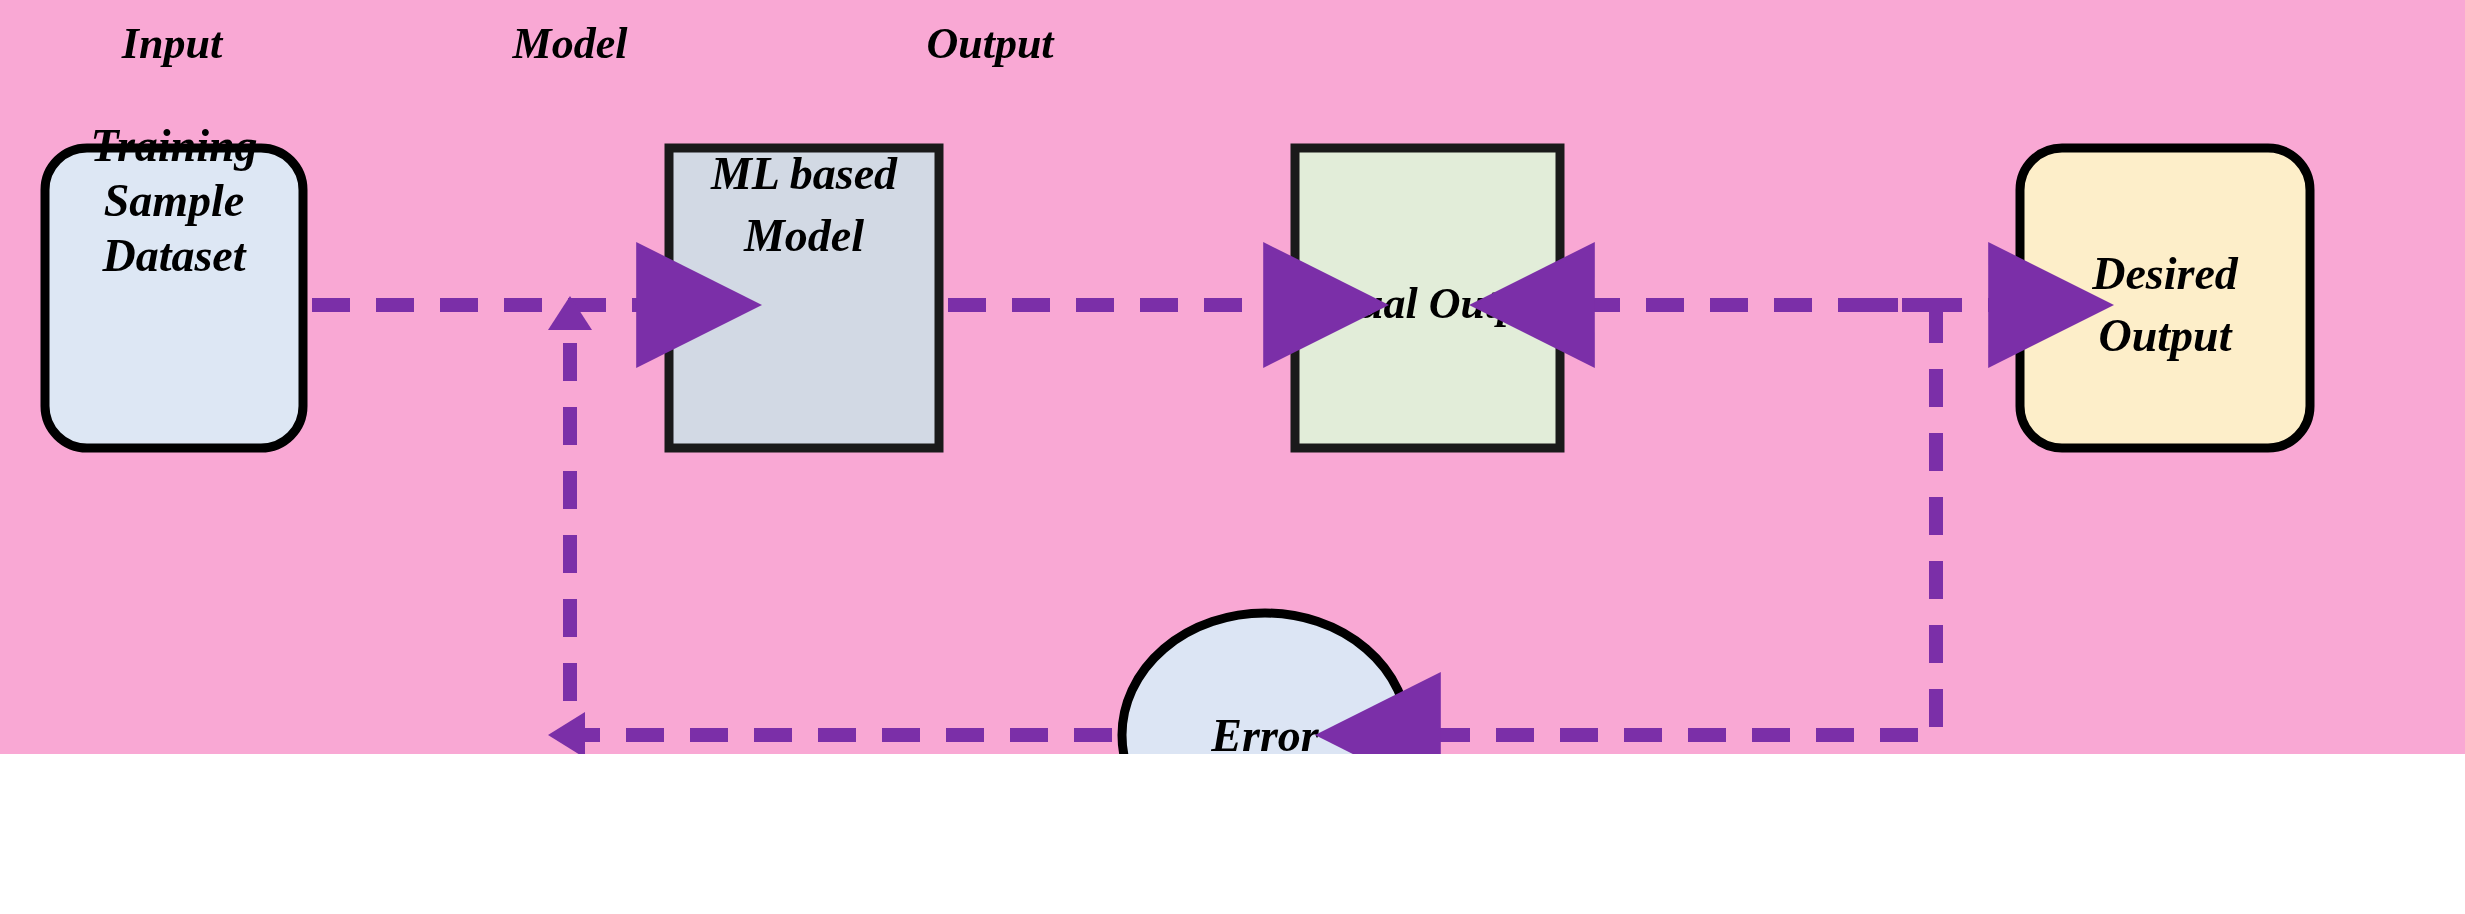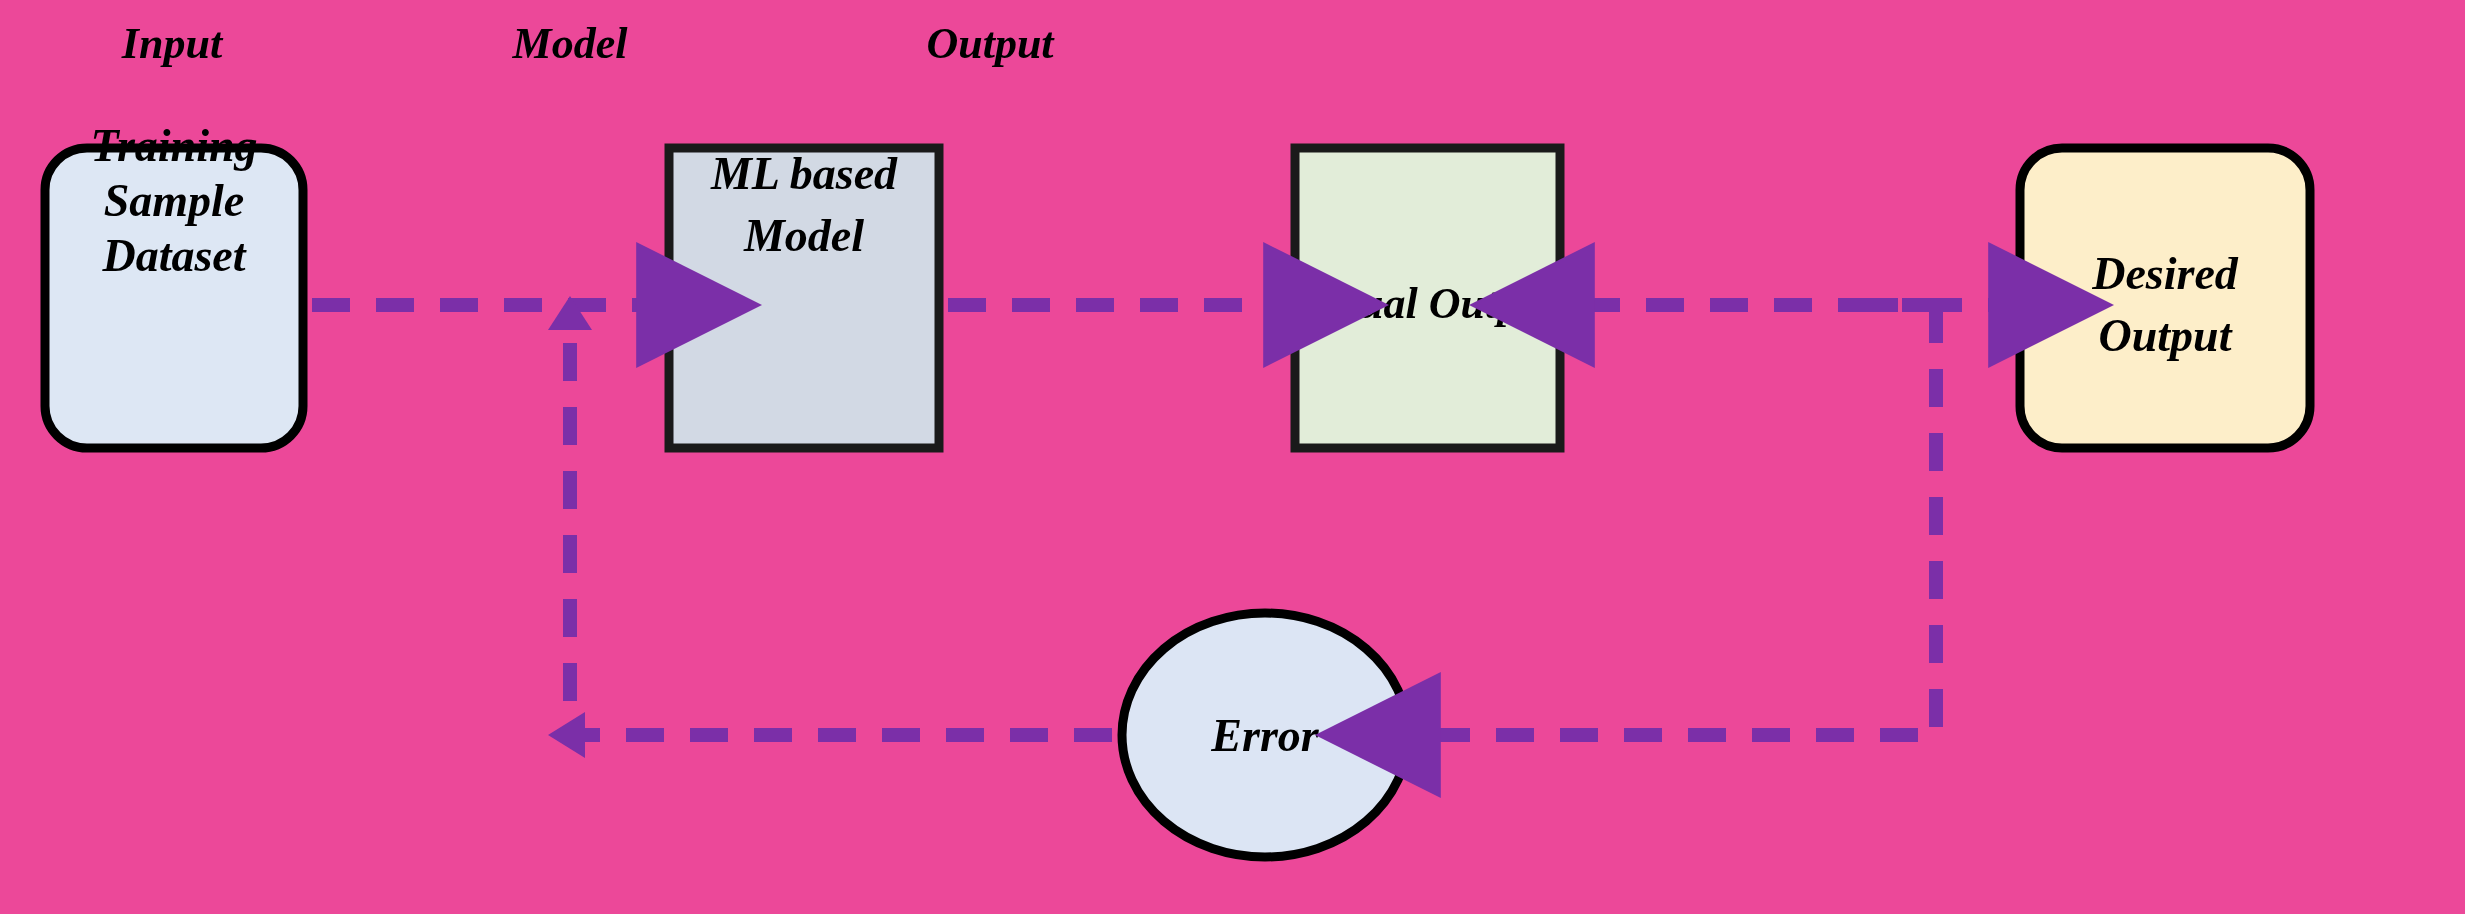--- a/index.html
+++ b/index.html
@@ -3,22 +3,22 @@
 <meta charset="utf-8">
 <style>
   html, body {
     margin: 0;
     padding: 0;
     background: #ffffff;
   }
   #canvas {
     position: relative;
     width: 2465px;
-    height: 914px;
-    background: #ec4899;
+    height: 754px;
+    background: #f9a8d4;
     overflow: hidden;
     font-family: "Liberation Serif", "DejaVu Serif", serif;
   }
   svg#diagram {
     position: absolute;
     top: 0;
     left: 0;
     width: 2465px;
     height: 914px;
     display: block;

